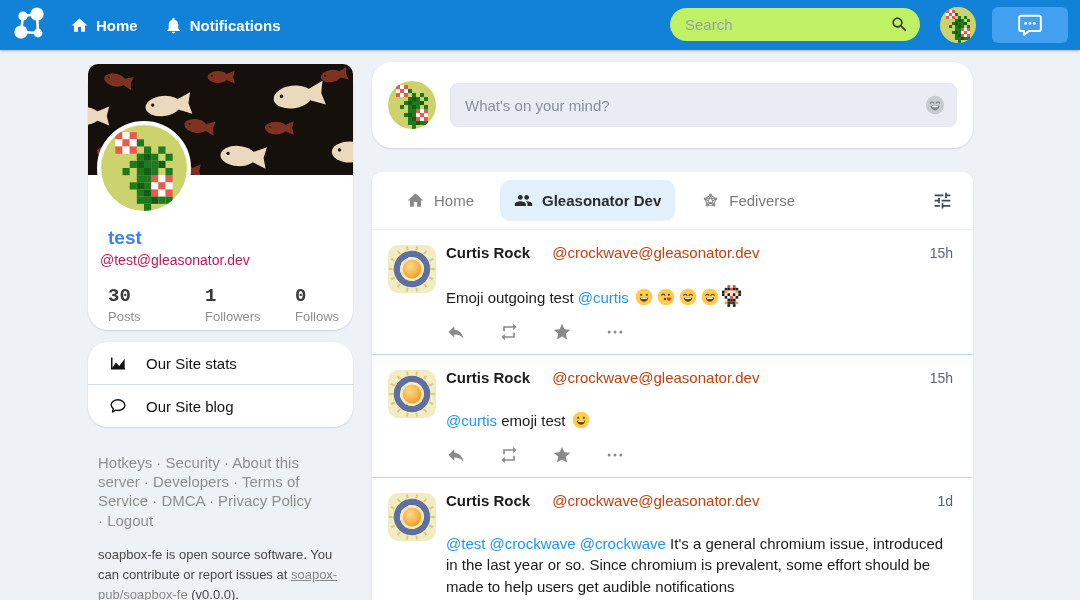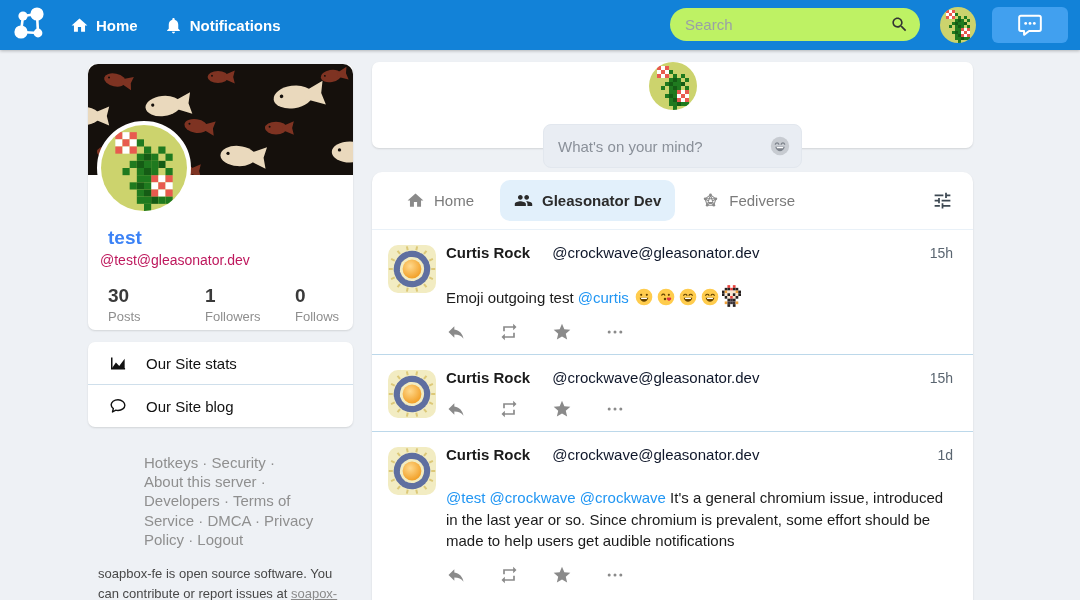--- a/index.html
+++ b/index.html
@@ -33,40 +33,40 @@
   .search-icon{position:absolute; right:11px; top:7px; width:19px; height:19px; fill:#333; cursor:pointer;}
   .nav-avatar{position:absolute; left:940px; top:7px; width:36px; height:36px; border-radius:50%; overflow:hidden; cursor:pointer;}
   .chat-btn{
     position:absolute; left:992px; top:7px; width:76px; height:36px;
     background:var(--chat); border-radius:6px; border:none; cursor:pointer;
     display:flex; align-items:center; justify-content:center;
   }
   .chat-btn svg{width:26px; height:26px;}
   
   .sidebar{position:absolute; left:88px; top:64px; width:265px;}
-  .card{background:#fff; border-radius:7px; box-shadow:0 1px 2px rgba(0,0,0,.12);flex-direction:column;}
+  .card{background:#fff; border-radius:20px; box-shadow:0 1px 2px rgba(0,0,0,.12);}
   .profile-card{position:relative; height:266px;}
   .banner{height:111px; border-radius:10px 10px 0 0; overflow:hidden; cursor:pointer;}
   .banner svg{width:100%; height:100%;}
   .profile-avatar{
     position:absolute; left:9px; top:57px; width:94px; height:94px;
     border:4px solid #fff; border-radius:50%; overflow:hidden; background:#fff; cursor:pointer;
   }
   .profile-name{margin:52px 0 0 20px; font-size:19px; font-weight:700; color:#3b82f6;}
   .profile-handle{margin:3px 0 0 12px; font-size:14px; color:#be185d;}
   .stats{display:grid; grid-template-columns:97px 90px auto; margin:17px 0 0 20px;}
   .stat{cursor:pointer;}
-  .stat-val{font-size:19px; font-weight:700; color:#3a3a3a;}
+  .stat-val{font-size:19px; font-weight:700; color:#3a3a3a;font-family:Liberation Mono, monospace;}
   .stat-label{font-size:13px; color:#8e8e8e; margin-top:2px;}
   .menu-card{margin-top:12px;}
   .menu-item{display:flex; align-items:center; height:42px; padding:0 20px; gap:18px; font-size:15px; color:#111; cursor:pointer;}
   .menu-item svg{width:20px; height:20px;}
   .menu-div{height:1px; background:#cfdfeb;}
   .side-footer{margin:26px 0 0 10px; width:218px;}
-  .footer-links{font-size:15px; color:#8f8f8f; line-height:1.28;margin-left:46px;}
+  .footer-links{font-size:15px; color:#8f8f8f; line-height:1.28;}
   .footer-links .flink{cursor:pointer;}
   .footer-about{margin-top:15px; width:250px; font-size:13px; color:#484848; line-height:1.55;}
   .repo-link{color:#8a8a8a; text-decoration:underline; cursor:pointer;}
   
   .main{position:absolute; left:372px; top:62px; width:601px;}
   .compose-card{height:86px; display:flex; align-items:center; padding:0 16px; gap:14px;}
   .compose-avatar{width:48px; height:48px; border-radius:50%; overflow:hidden; flex:0 0 auto; cursor:pointer;}
   .compose-field{position:relative; flex:1;}
   .compose-field input{
     width:100%; height:44px; background:#e9edf3; border:1px solid #e2e7ee; border-radius:8px;
@@ -82,21 +82,21 @@
   .tab.active{background:var(--tab-active); color:#2b2b2b; font-weight:700;}
   .tab.active svg{fill:#2b2b2b;}
   .tabs-filter{margin-left:auto; width:21px; height:21px; cursor:pointer;}
   .tabs-filter svg{width:21px; height:21px; fill:#3d4852;}
   
   .post{position:relative; padding:14px 20px 10px 74px; border-bottom:1px solid var(--divider);}
   .post:last-child{border-bottom:none;}
   .post-avatar{position:absolute; left:16px; top:15px; width:48px; height:48px; border-radius:6px; overflow:hidden; cursor:pointer;}
   .post-head{display:flex; align-items:baseline; gap:22px; font-size:15px;}
   .post-author{font-weight:700; color:#1b1b1b; cursor:pointer;}
-  .post-handle{color:#0f172a; cursor:pointer;}
+  .post-handle{color:#c2410c; cursor:pointer;}
   .post-time{margin-left:auto; font-size:14px; color:#5a6570; cursor:pointer;}
   .post-content{margin-top:24px; font-size:15px; color:#1b1b1b; line-height:1.45; word-wrap:break-word;}
   .mention{color:var(--link); cursor:pointer;}
   .inline-emoji{display:inline-block; vertical-align:-4px; margin:0 1px;}
   .post-actions{display:flex; gap:33px; margin:13px 0 2px 0;}
   .action-btn{width:20px; height:20px; cursor:pointer;}
   .action-btn svg{width:20px; height:20px; fill:#8a8a8a;}
 </style>
 </head>
 <body>
@@ -566,20 +566,27 @@
               </g>
  <circle cx="12" cy="12" r="7.6" fill="none" stroke="#5f6fa0" stroke-width="3.1" stroke-dasharray="4.4 1.3" stroke-linecap="round"></circle>
  <circle cx="12" cy="12" r="4.7" fill="url(#og)"></circle>
 </svg>
           </div>
    <div class="post-head">
      <span class="post-author">Curtis Rock</span>
      <span class="post-handle">@crockwave@gleasonator.dev</span>
      <span class="post-time">15h</span>
    </div>
+   <div class="post-content"><span class="mention">@curtis</span> emoji test <svg class="inline-emoji" width="20" height="20" viewBox="0 0 24 24">
+              <circle cx="12" cy="12" r="10" fill="#ffcc4d"></circle>
+              <circle cx="8.6" cy="9.4" r="1.3" fill="#664500"></circle>
+              <circle cx="15.4" cy="9.4" r="1.3" fill="#664500"></circle>
+              <path d="M6.8 12.8c.6 3.2 3.1 4.8 5.2 4.8s4.6-1.6 5.2-4.8z" fill="#664500"></path>
+              <rect x="8.4" y="13" width="7.2" height="1.5" rx="0.7" fill="#fff"></rect>
+            </svg></div>
    <div class="post-actions">
      <span class="action-btn">
               <svg viewBox="0 0 24 24">
                 <path d="M10 9V5l-7 7 7 7v-4.1c5 0 8.5 1.6 11 5.1-1-5-4-10-11-11z"></path>
               </svg>
             </span>
             <span class="action-btn">
               <svg viewBox="0 0 24 24">
                 <path d="M7 7h10v3l4-4-4-4v3H5v6h2V7zm10 10H7v-3l-4 4 4 4v-3h12v-6h-2v4z"></path>
               </svg>

